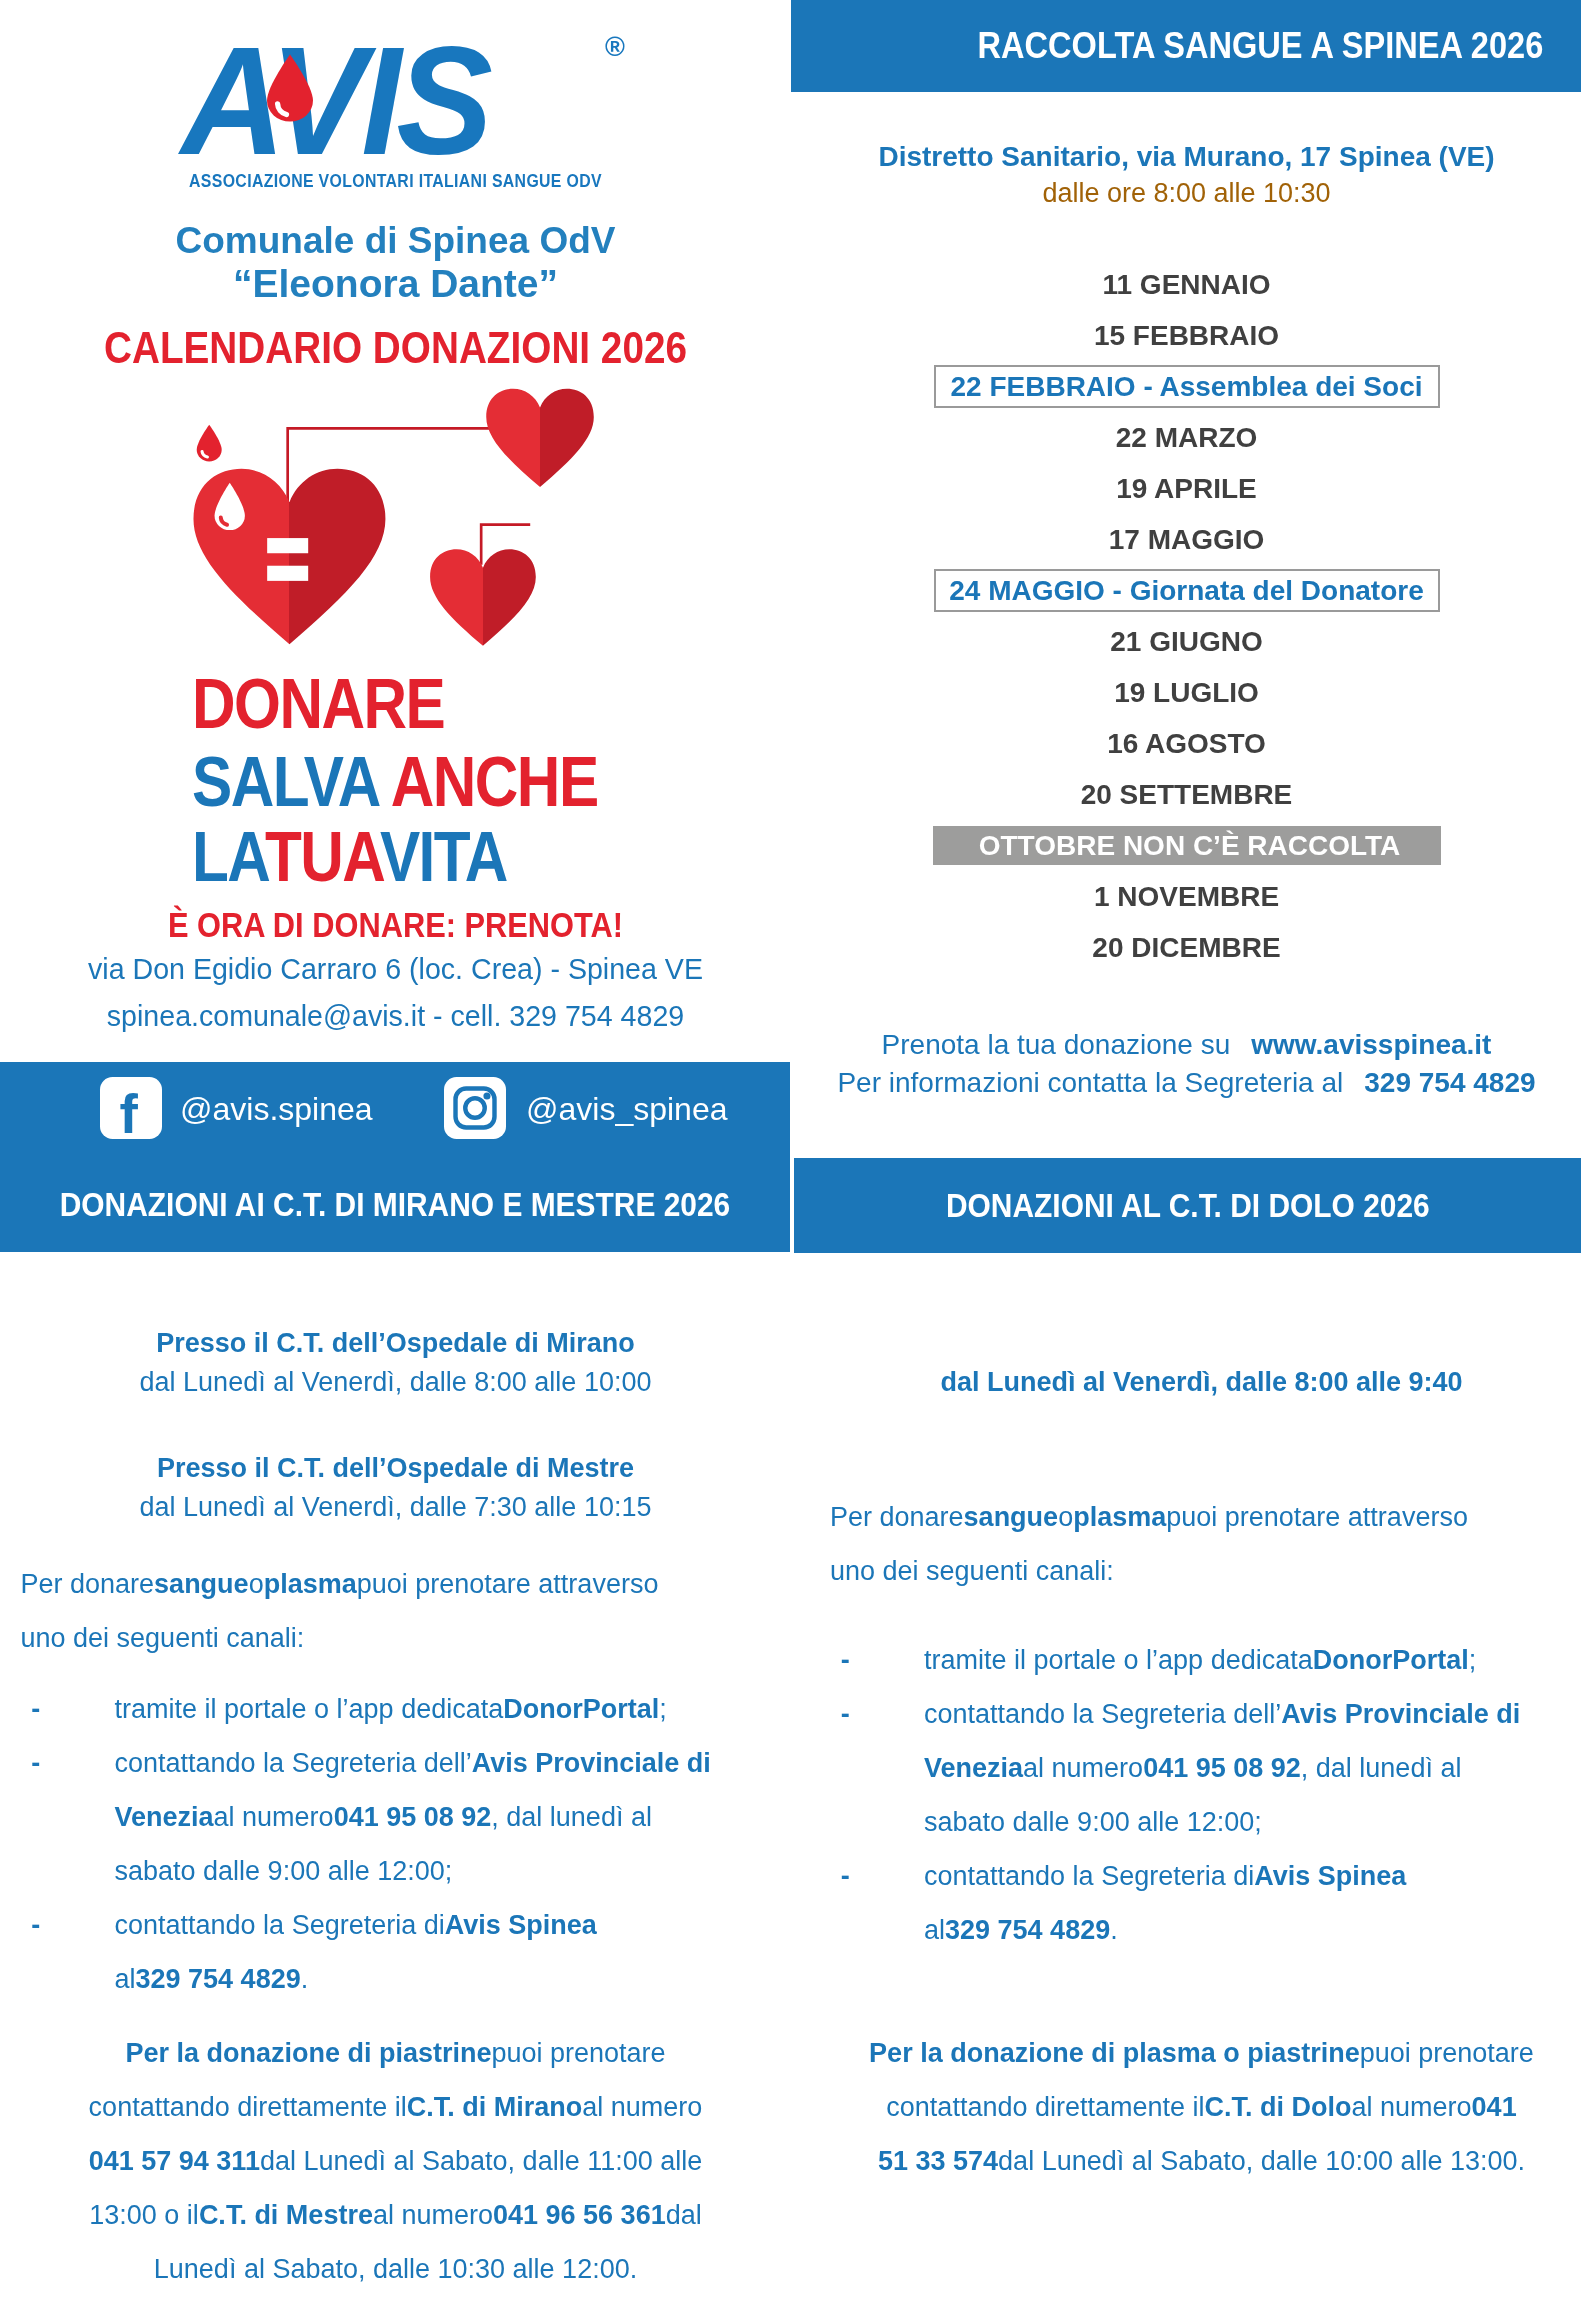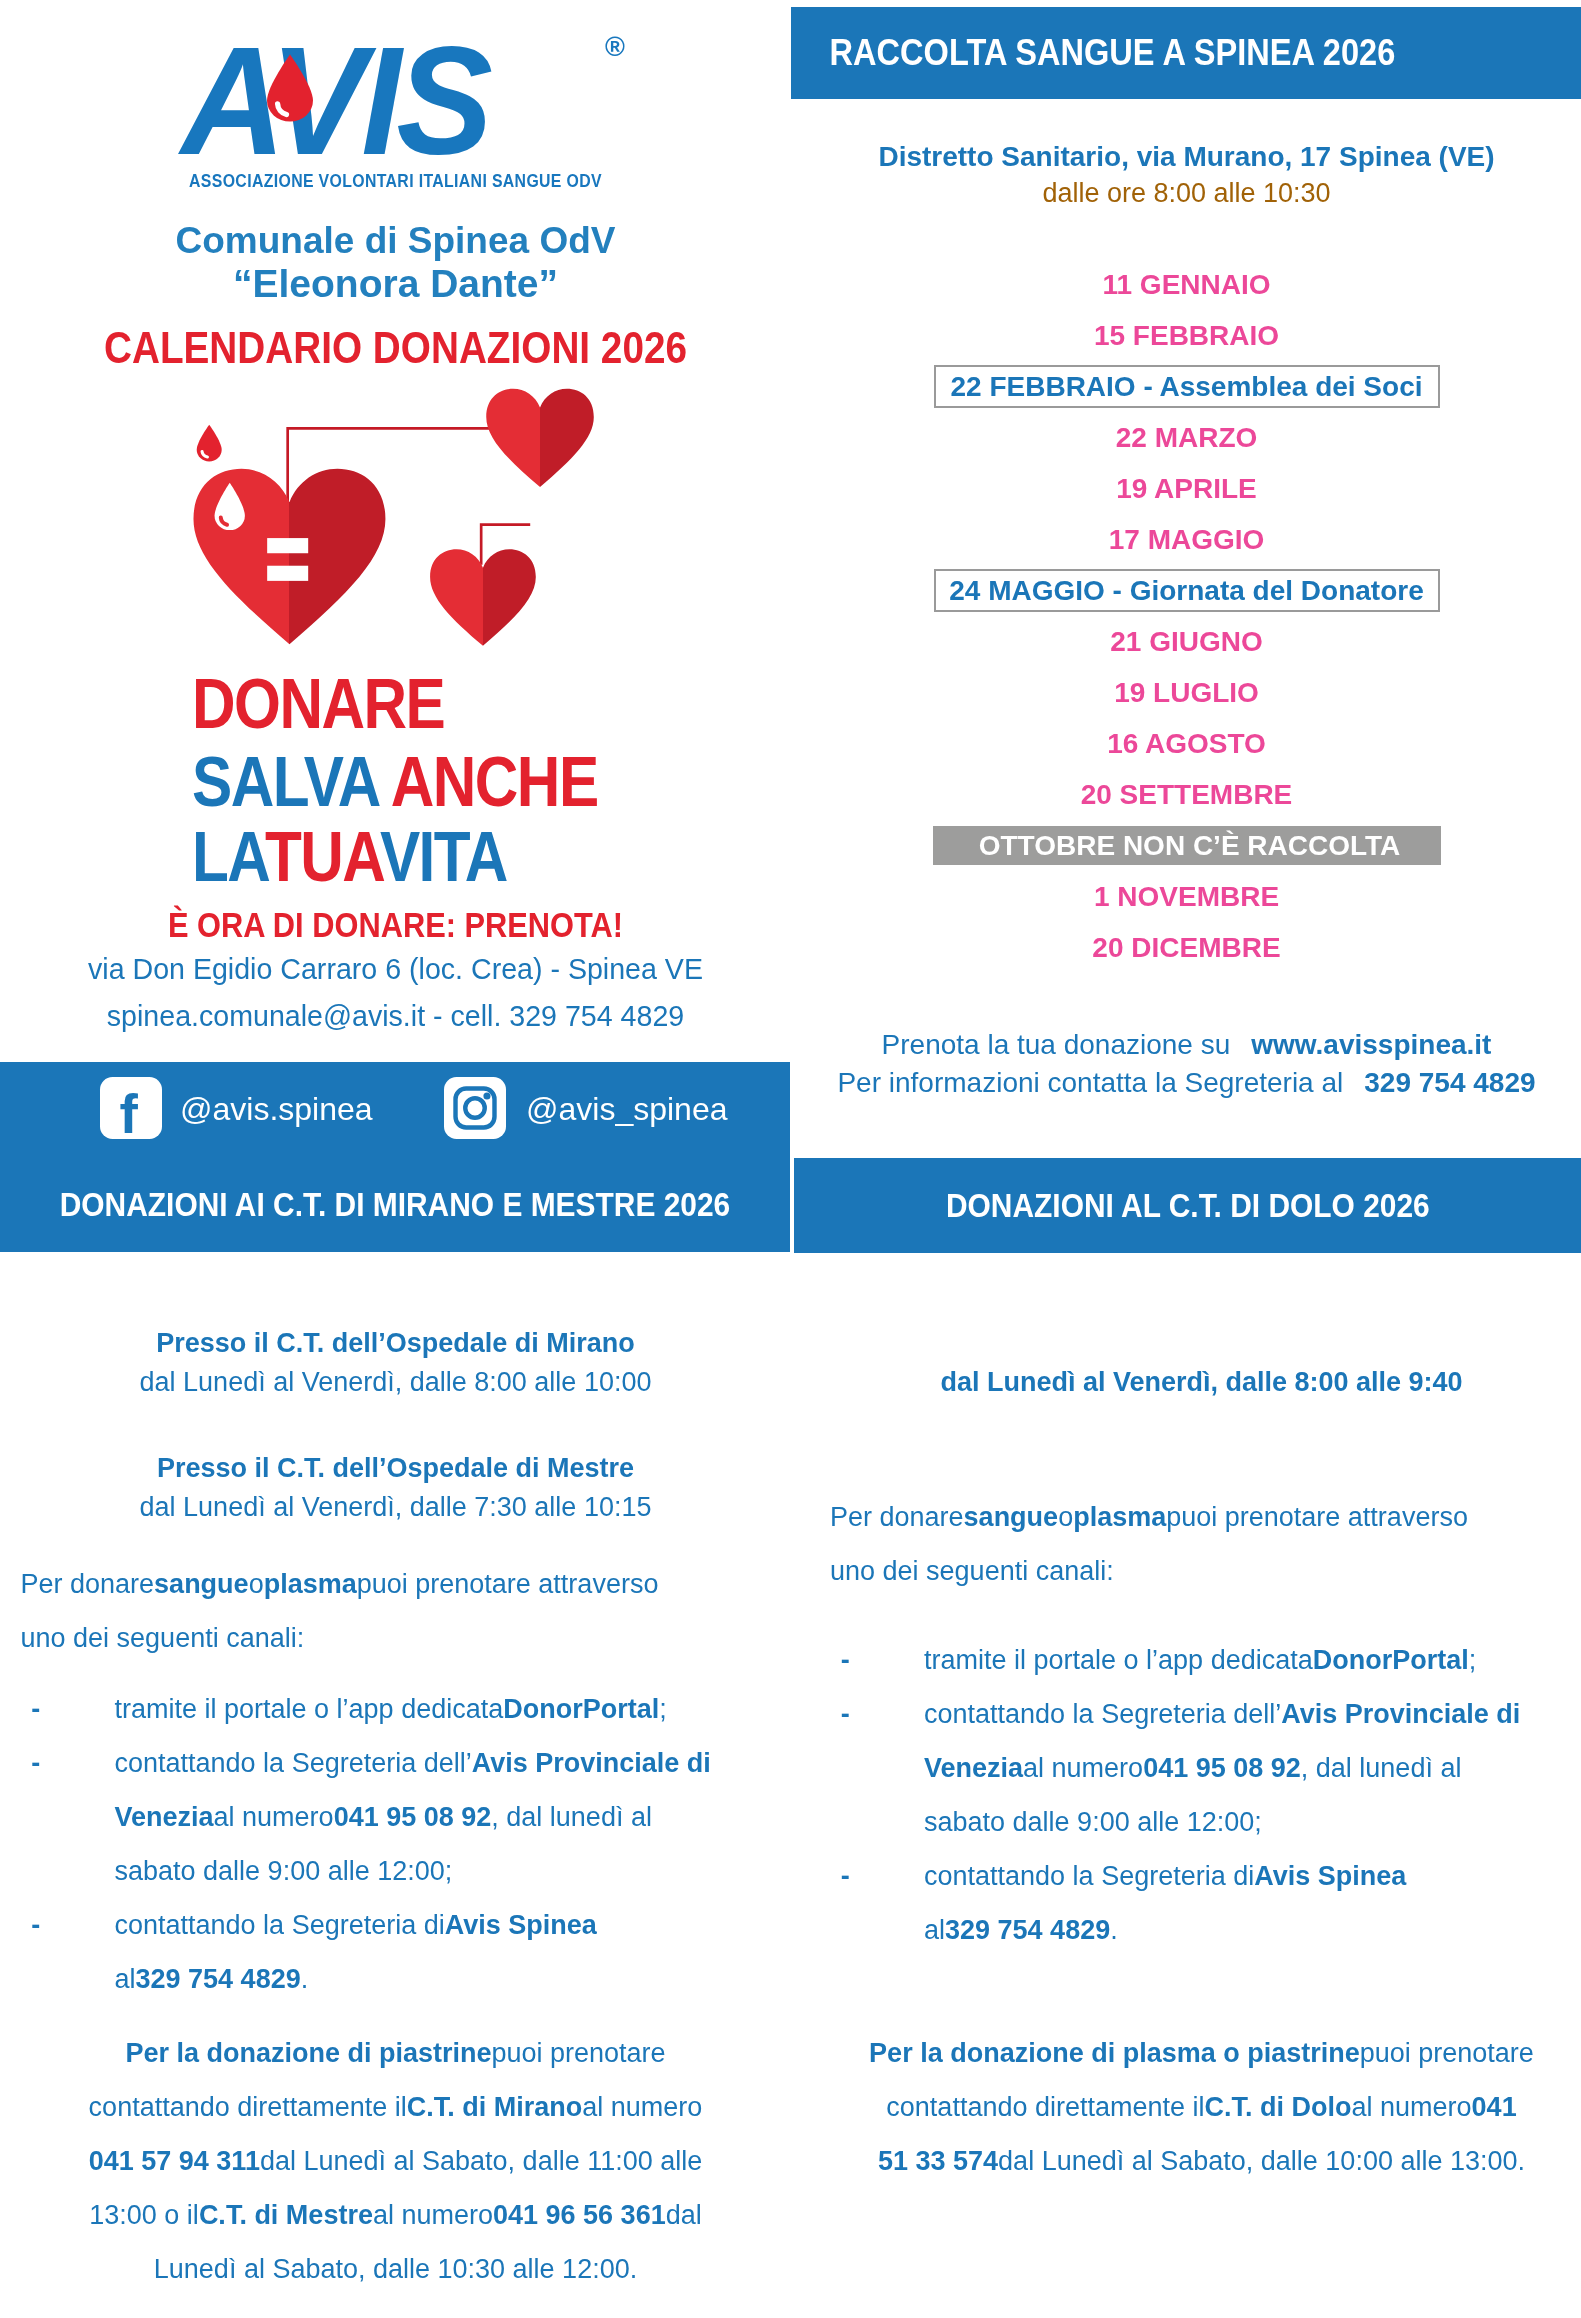--- a/index.html
+++ b/index.html
@@ -44,28 +44,28 @@
   .fb-f{position:absolute;left:19.6px;top:5.4px;font-size:55px;font-weight:bold;color:#1B76B8;font-family:"Liberation Sans",sans-serif;}
   .ig-tile{left:444px;}
   .handle{position:absolute;top:0;height:94px;display:flex;align-items:center;color:#fff;font-size:32px;}
   .fb-handle{left:180px;}
   .ig-handle{left:526px;}
   .hdr-left{left:0;top:1156px;width:790px;height:96px;background:#1B76B8;display:flex;align-items:center;justify-content:center;}
   .hdr-right{left:794px;top:1158px;width:787px;height:95px;background:#1B76B8;display:flex;align-items:center;justify-content:center;}
   .hdr-text{color:#ffffff;font-size:34px;font-weight:bold;white-space:nowrap;}
 
   
-  .banner{left:791px;top:7px;width:791px;height:92px;background:#1B76B8;display:flex;align-items:center;justify-content:flex-start;}
+  .banner{left:791px;top:0;width:791px;height:92px;background:#1B76B8;display:flex;align-items:center;justify-content:flex-end;}
   .banner-title{color:#fff;font-size:37px;font-weight:bold;white-space:nowrap;}
   .loc{left:791px;top:141px;width:791px;font-size:28px;font-weight:bold;color:#1B76B8;}
   .hours{left:791px;top:178px;width:791px;font-size:27px;color:#a16207;}
 
   .dates{left:791px;top:259px;width:791px;}
   .date-row{height:51px;display:flex;align-items:center;justify-content:center;}
-  .date-plain{font-size:28px;font-weight:bold;color:#ec4899;white-space:nowrap;}
+  .date-plain{font-size:28px;font-weight:bold;color:#404040;white-space:nowrap;}
   .date-boxed{width:502px;height:39px;border:2.7px solid #9A9A9A;background:#fff;display:flex;align-items:center;justify-content:center;
     font-size:28px;font-weight:bold;color:#1B76B8;white-space:nowrap;}
   .date-muted{width:502px;height:39px;background:#9D9D9C;display:flex;align-items:center;justify-content:center;
     font-size:28px;font-weight:bold;color:#ffffff;white-space:nowrap;padding-left:6px;}
 
   .booking{left:791px;top:1026px;width:791px;font-size:28px;color:#1B76B8;}
   .booking .rline{height:38px;justify-content:center;gap:21px;}
 
   
   .body-title{font-size:27px;font-weight:bold;color:#1B76B8;white-space:nowrap;}

